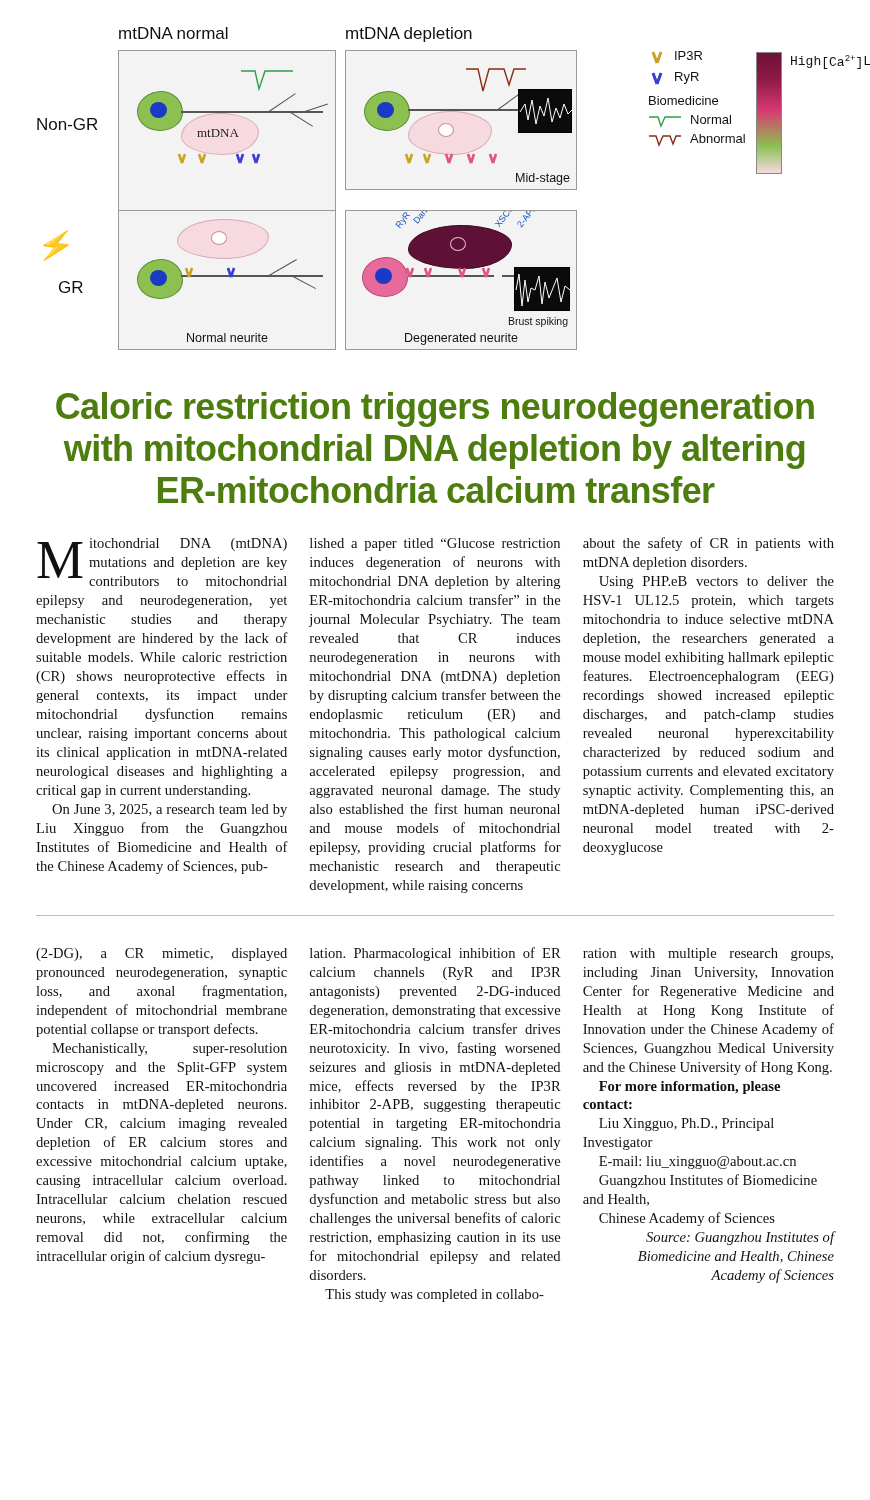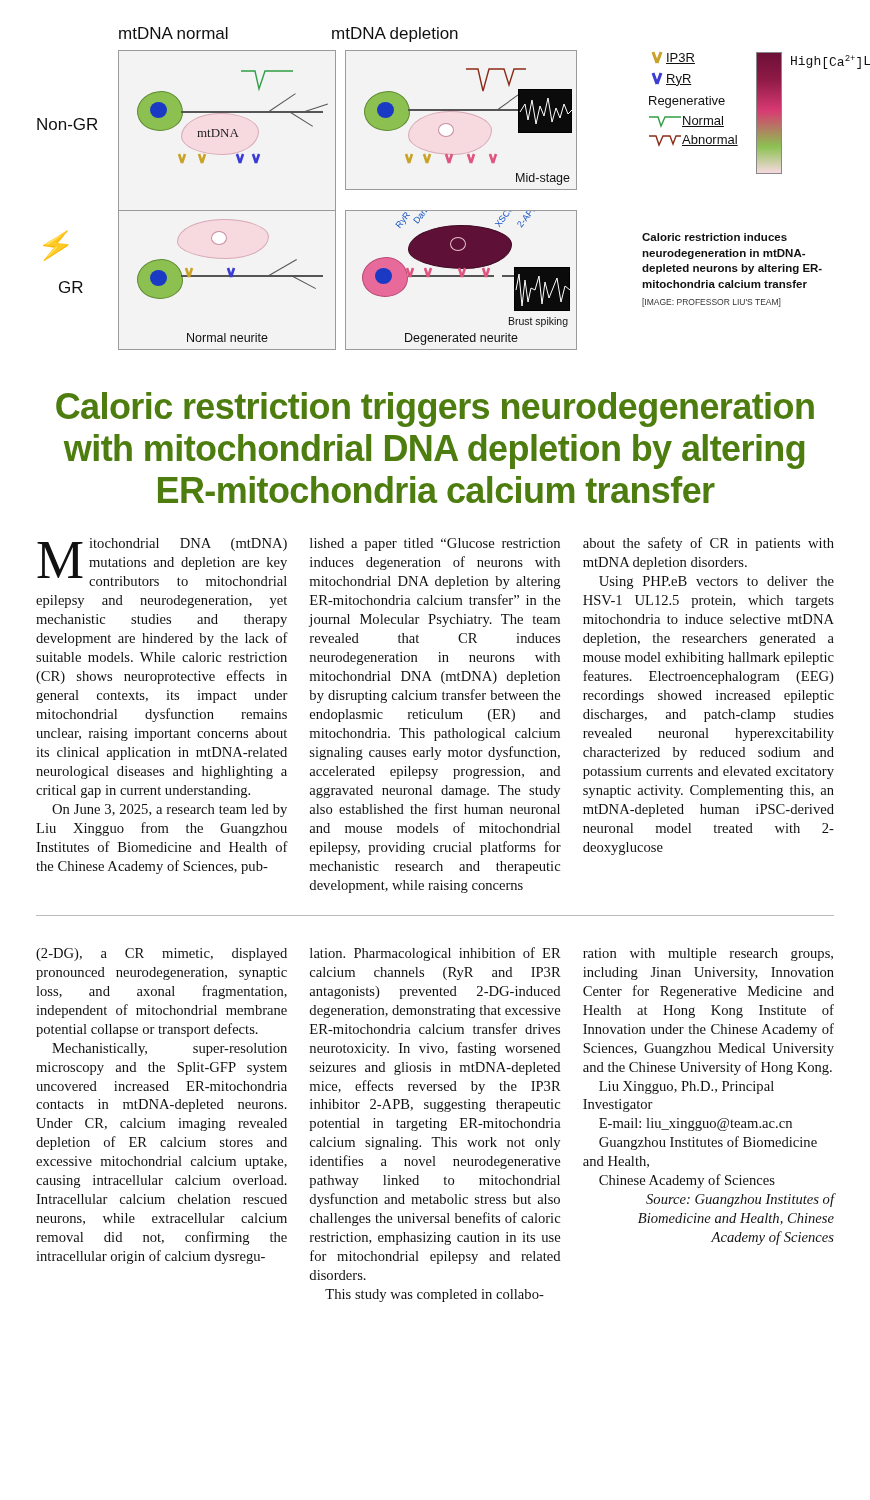--- a/index.html
+++ b/index.html
@@ -105,21 +105,21 @@
     position:absolute;
     background:#0b0b0b;
     border:1px solid #000;
   }
   .legend {
     position: absolute;
     font-family: "Liberation Sans", sans-serif;
     font-size: 13px;
     color: #111;
   }
-  .legend-row { display:flex; align-items:center; gap:0; margin-bottom:3px;text-decoration:underline; }
+  .legend-row { display:flex; align-items:flex-start; gap:8px; margin-bottom:3px; }
   .scalebar {
     width: 26px; height: 122px;
     background: linear-gradient(to bottom, #6d1038 0%, #8e1a45 22%, #d83a72 48%, #8cc152 78%, #f7d9e0 100%);
     border: 1px solid #888;
   }
   .cap-box {
     position: absolute;
     font-family: "Liberation Sans", sans-serif;
     font-size: 11.5px;
     font-weight: bold;
@@ -192,21 +192,21 @@
     line-height: 1.3;
   }
 </style>
 </head>
 <body>
 
 <div class="figure-wrap">
 
   <div class="fig-col-labels">
     <div class="fig-col-label" style="left:118px; top:0; width:210px;">mtDNA normal</div>
-    <div class="fig-col-label" style="left:331px; top:0; width:230px;">mtDNA depletion</div>
+    <div class="fig-col-label" style="left:345px; top:0; width:230px;">mtDNA depletion</div>
   </div>
 
   <div class="row-label" style="left:36px; top:115px;">Non-GR</div>
   <div class="row-label" style="left:58px; top:278px;">GR</div>
   <div class="bolt" style="left:38px; top:228px;">⚡</div>
 
   <div class="panel" style="left:118px; top:50px; width:218px; height:179px;">
     <div class="soma" style="left:18px; top:40px;"></div>
     <div class="nucleus" style="left:31px; top:51px;"></div>
     <div class="er" style="left:62px; top:62px; width:78px; height:42px;"></div>
@@ -300,21 +300,21 @@
         <path d="M9 15 l-4 -11 M9 15 l4 -11" stroke="#c9a227" stroke-width="3" fill="none"></path>
       </svg>
       <span>IP3R</span>
     </div>
     <div class="legend-row">
       <svg width="18" height="18">
         <path d="M9 15 l-4 -11 M9 15 l4 -11" stroke="#3b3bd6" stroke-width="3" fill="none"></path>
       </svg>
       <span>RyR</span>
     </div>
-    <div style="margin:6px 0 4px 0;">Regenerative</div>
+    <div style="margin:6px 0 4px 0;">Biomedicine</div>
     <div class="legend-row">
       <svg width="34" height="16">
         <path d="M1 5 L10 5 L13 14 L17 5 L33 5" stroke="#2f9e44" stroke-width="1.4" fill="none"></path>
       </svg>
       <span>Normal</span>
     </div>
     <div class="legend-row">
       <svg width="34" height="16">
         <path d="M1 5 L8 5 L11 14 L15 5 L22 5 L25 13 L28 5 L33 5" stroke="#8b2b16" stroke-width="1.4" fill="none"></path>
       </svg>
@@ -324,24 +324,20 @@
 
   <div style="position:absolute; left:756px; top:52px; display:flex; gap:8px;">
     <div class="scalebar"></div>
     <div style="font-family:Liberation Mono, monospace; font-size:13px; display:flex; flex-direction:row; justify-content:space-between; height:122px; padding:2px 0;">
       <span>High</span>
       <span><span>[Ca</span><sup style="font-size:9px;">2+</sup><span>]</span></span>
       <span>Low</span>
     </div>
   </div>
 
-  <div class="cap-box" style="left:642px; top:230px; width:210px;">
-    <div>Caloric restriction induces neurodegeneration in mtDNA-depleted neurons by altering ER-mitochondria calcium transfer</div>
-    <div class="cap-credit">[IMAGE: PROFESSOR LIU'S TEAM]</div>
-  </div>
 </div>
 
 <div class="headline">Caloric restriction triggers neurodegeneration with mitochondrial DNA depletion by altering ER-mitochondria calcium transfer</div>
 
 <div class="cols">
   <div class="col">
     <p class="first dropcap">Mitochondrial DNA (mtDNA) mutations and depletion are key contributors to mitochondrial epilepsy and neurodegeneration, yet mechanistic studies and therapy development are hindered by the lack of suitable models. While caloric restriction (CR) shows neuroprotective effects in general contexts, its impact under mitochondrial dysfunction remains unclear, raising important concerns about its clinical application in mtDNA-related neurological diseases and highlighting a critical gap in current understanding.</p>
     <p>On June 3, 2025, a research team led by Liu Xingguo from the Guangzhou Institutes of Biomedicine and Health of the Chinese Academy of Sciences, pub-</p>
   </div>
   <div class="col">
@@ -359,19 +355,20 @@
   <div class="col">
     <p class="first">(2-DG), a CR mimetic, displayed pronounced neurodegeneration, synaptic loss, and axonal fragmentation, independent of mitochondrial membrane potential collapse or transport defects.</p>
     <p>Mechanistically, super-resolution microscopy and the Split-GFP system uncovered increased ER-mitochondria contacts in mtDNA-depleted neurons. Under CR, calcium imaging revealed depletion of ER calcium stores and excessive mitochondrial calcium uptake, causing intracellular calcium overload. Intracellular calcium chelation rescued neurons, while extracellular calcium removal did not, confirming the intracellular origin of calcium dysregu-</p>
   </div>
   <div class="col">
     <p class="first">lation. Pharmacological inhibition of ER calcium channels (RyR and IP3R antagonists) prevented 2-DG-induced degeneration, demonstrating that excessive ER-mitochondria calcium transfer drives neurotoxicity. In vivo, fasting worsened seizures and gliosis in mtDNA-depleted mice, effects reversed by the IP3R inhibitor 2-APB, suggesting therapeutic potential in targeting ER-mitochondria calcium signaling. This work not only identifies a novel neurodegenerative pathway linked to mitochondrial dysfunction and metabolic stress but also challenges the universal benefits of caloric restriction, emphasizing caution in its use for mitochondrial epilepsy and related disorders.</p>
     <p>This study was completed in collabo-</p>
   </div>
   <div class="col">
     <p class="first">ration with multiple research groups, including Jinan University, Innovation Center for Regenerative Medicine and Health at Hong Kong Institute of Innovation under the Chinese Academy of Sciences, Guangzhou Medical University and the Chinese University of Hong Kong.</p>
+    <p class="contact-head contact-line">For more information, please contact:</p>
     <p class="contact-line">Liu Xingguo, Ph.D., Principal Investigator</p>
-    <p class="contact-line">E-mail: liu_xingguo@team.ac.cn</p>
+    <p class="contact-line">E-mail: liu_xingguo@about.ac.cn</p>
     <p class="contact-line">Guangzhou Institutes of Biomedicine and Health,</p>
     <p class="contact-line">Chinese Academy of Sciences</p>
     <p class="source">Source: Guangzhou Institutes of Biomedicine and Health, Chinese Academy of Sciences</p>
   </div>
 </div>
 
 </body></html>

